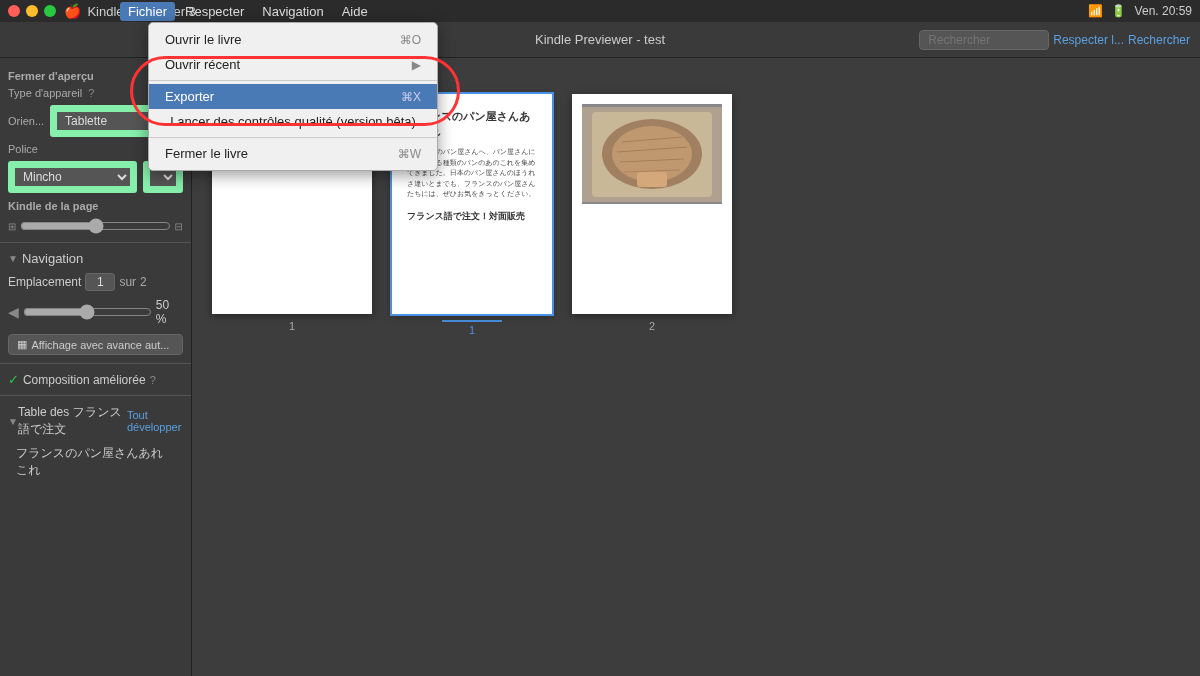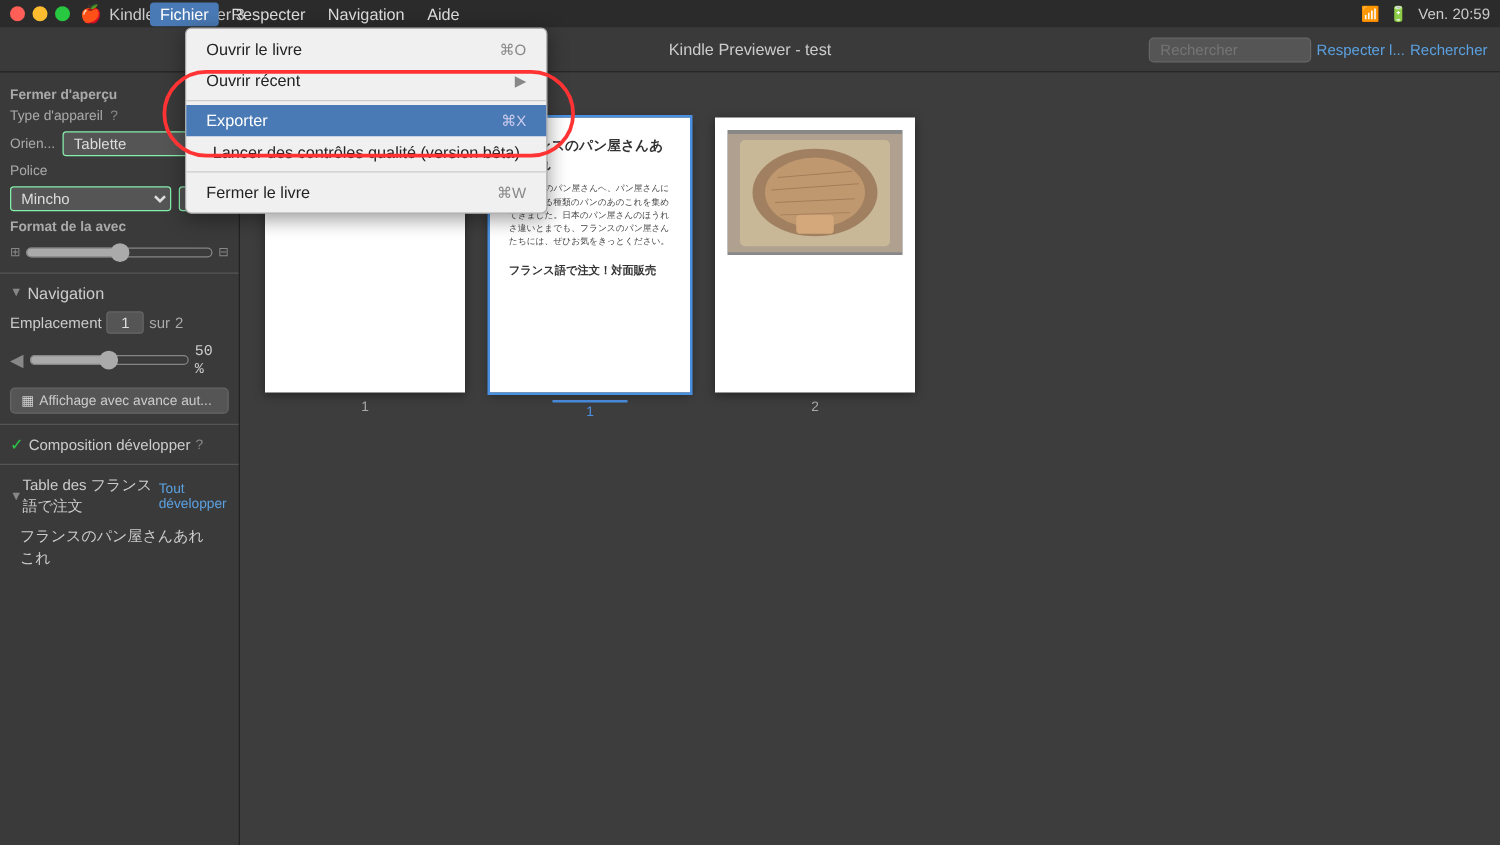--- a/index.html
+++ b/index.html
@@ -160,21 +160,21 @@
       color: #ccc;
       font-size: 12px;
     }
     .sidebar-row label {
       color: #aaa;
       font-size: 11px;
       white-space: nowrap;
     }
     .sidebar-select {
       background: #555;
-      border: 1px solid #86efac;
+      border: 7px solid #86efac;
       border-radius: 3px;
       color: #ddd;
       font-size: 12px;
       padding: 1px 4px;
       flex: 1;
     }
     .sidebar-question {
       color: #888;
       font-size: 11px;
     }
@@ -244,21 +244,20 @@
     .nav-btn {
       background: none;
       border: none;
       color: #888;
       font-size: 14px;
       cursor: pointer;
     }
     .nav-pct {
       color: #ccc;
       font-size: 12px;
-      font-family: Liberation Mono, monospace;
     }
     .advance-btn {
       background: #555;
       border: 1px solid #666;
       border-radius: 4px;
       color: #ccc;
       font-size: 11px;
       padding: 3px 8px;
       cursor: pointer;
       margin: 4px 8px;
@@ -523,21 +522,21 @@
     </div>
     <div class="sidebar-row">
       <select class="sidebar-select">
         <option>Mincho</option>
       </select>
       <select class="sidebar-select" style="width:40px;flex:none">
         <option>4</option>
       </select>
     </div>
 
-    <div class="sidebar-label">Format de la avec</div>
+    <div class="sidebar-label">Kindle de la page</div>
     <div class="slider-row">
       <span class="slider-icon">⊞</span>
       <input type="range" class="slider" value="50" min="0" max="100" style="">
       <span class="slider-icon">⊟</span>
     </div>
 
     <hr class="sidebar-divider">
 
     <div class="nav-section-header">
       <span class="nav-arrow">▼</span>
@@ -559,21 +558,21 @@
 
     <button class="advance-btn">
       <span>▦</span>
       <span>Affichage avec avance aut...</span>
     </button>
 
     <hr class="sidebar-divider">
 
     <div class="composition-row">
       <span class="check-green">✓</span>
-      <span>Composition développer</span>
+      <span>Composition améliorée</span>
       <span class="sidebar-question">?</span>
     </div>
 
     <hr class="sidebar-divider">
 
     <div class="toc-header">
       <span class="nav-arrow">▼</span>
       <span class="toc-label">Table des フランス語で注文</span>
       <span class="toc-expand">Tout développer</span>
     </div>

